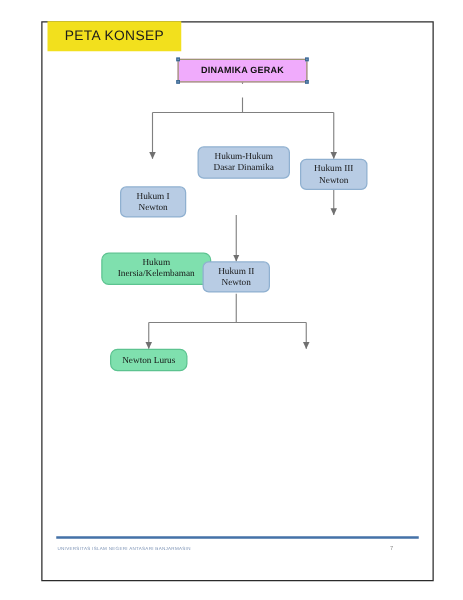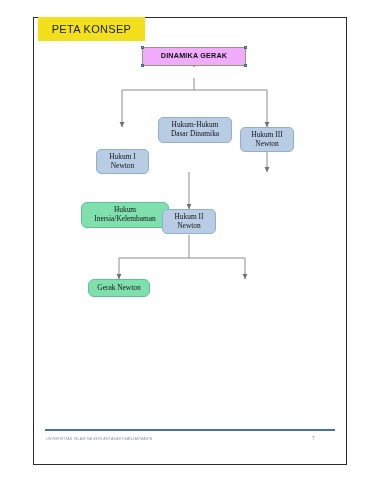--- a/index.html
+++ b/index.html
@@ -168,21 +168,21 @@
   <div class="node n-green" style="left:48px;top:155px;width:88px;height:26px;margin-top:30px;">
     <span>Hukum<br>Inersia/Kelembaman</span>
   </div>
 
 
   <div class="node n-blue" style="left:129px;top:192px;width:54px;height:25px;">
     <span>Hukum II<br>Newton</span>
   </div>
 
   <div class="node n-green" style="left:55px;top:262px;width:62px;height:18px;">
-    <span>Gerak Newton</span>
+    <span>Newton Lurus</span>
   </div>
 
 
 </div>
 
 <div id="title-banner">
   <span class="t">PETA KONSEP</span>
 </div>
 
 <div id="footer-rule"></div>

